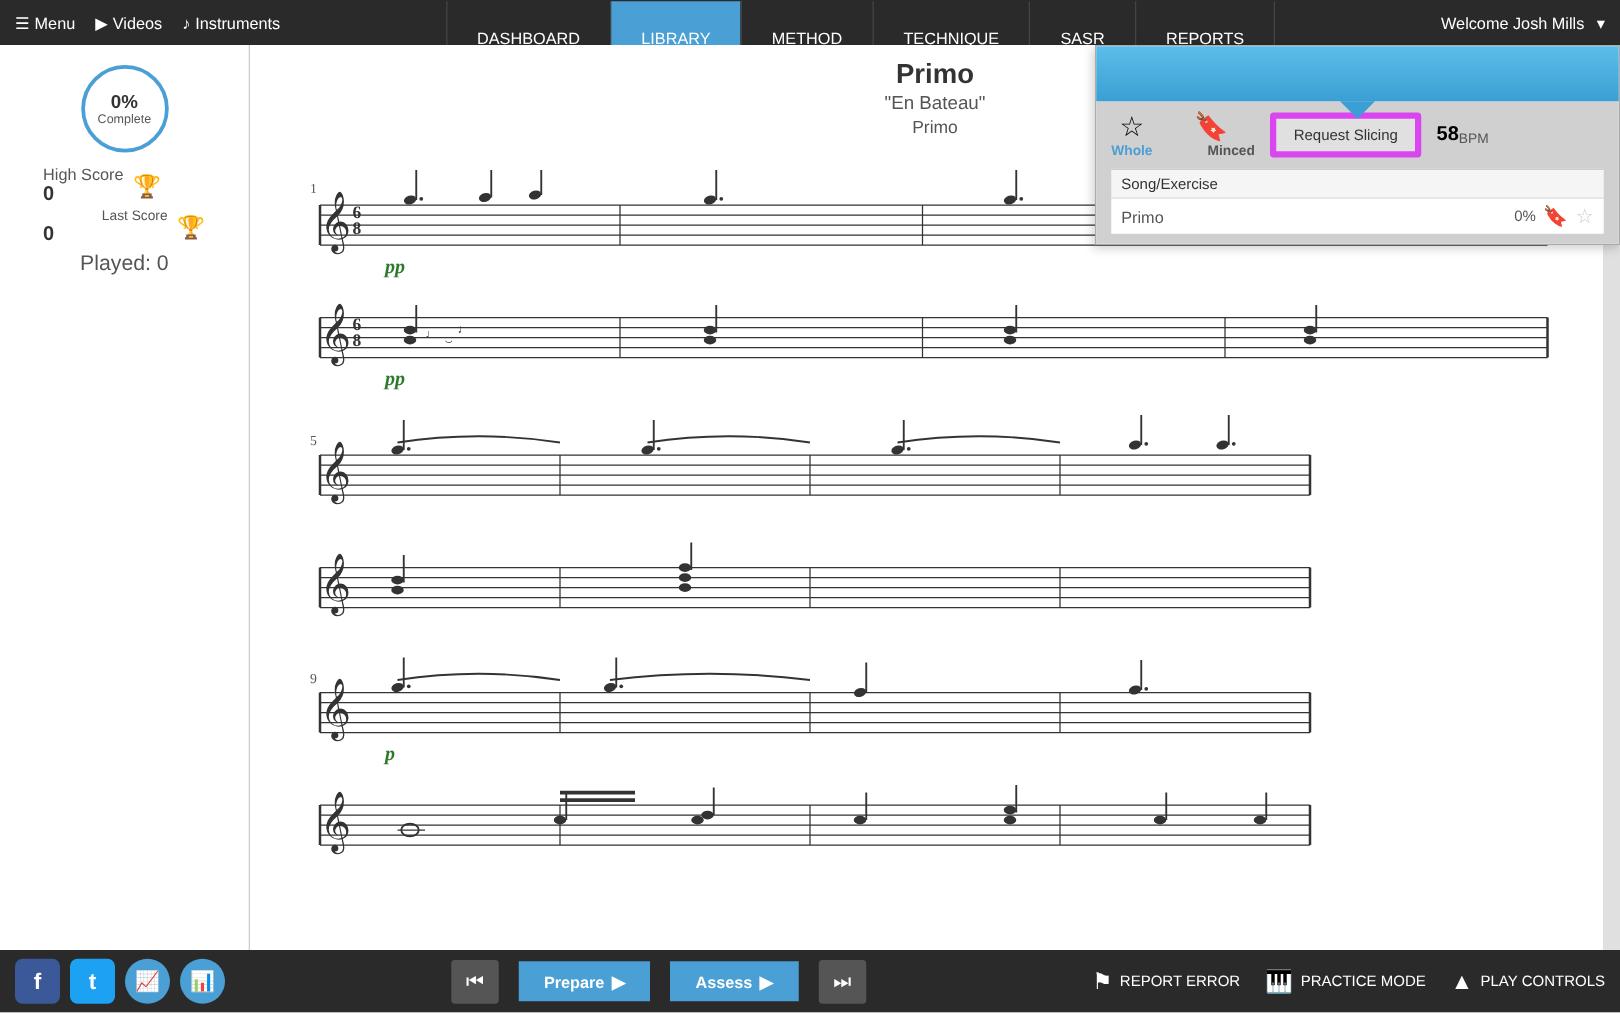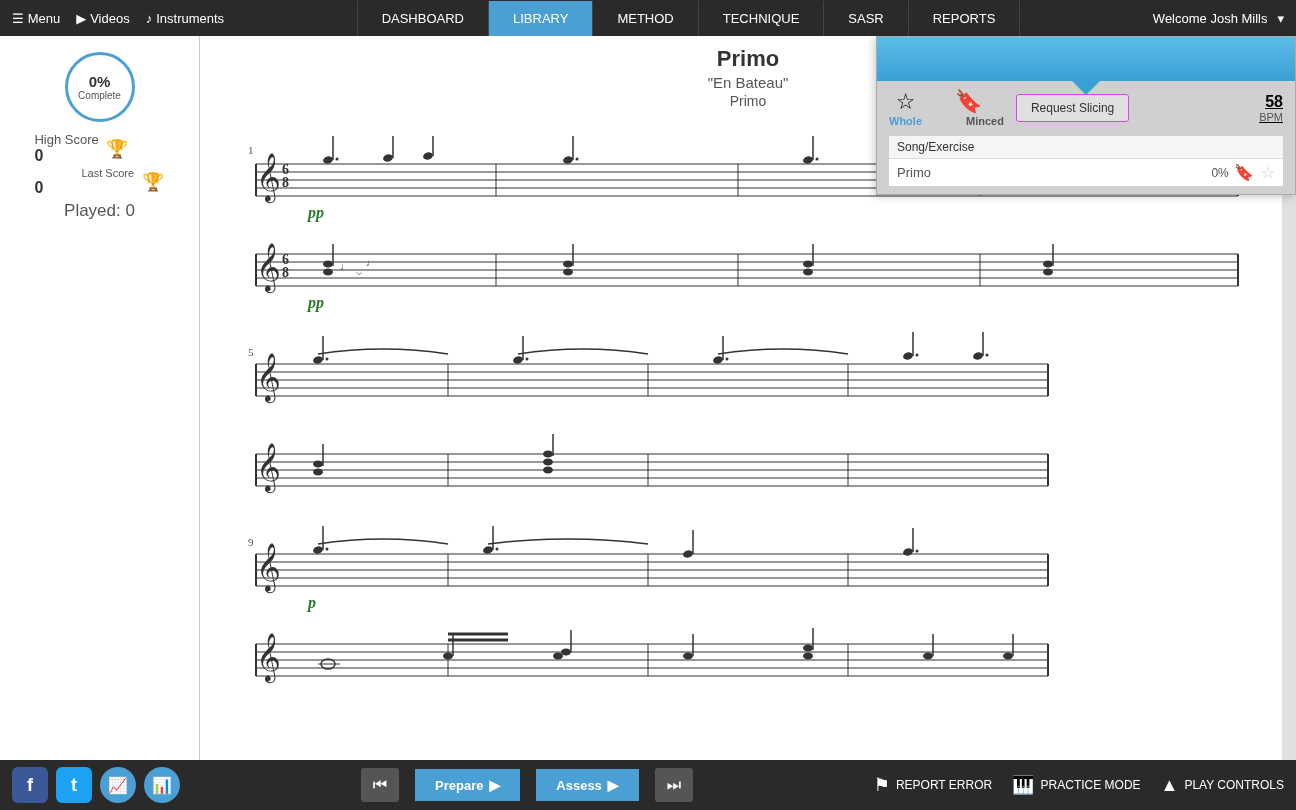--- a/index.html
+++ b/index.html
@@ -7,21 +7,21 @@
 
     
     .top-nav {
       display: flex; align-items: center; height: 36px;
       background: #2a2a2a; color: white; font-size: 13px;
     }
     .top-nav-left { display: flex; align-items: center; gap: 16px; padding: 0 12px; }
     .top-nav-left span { display: flex; align-items: center; gap: 4px; cursor: pointer; }
     .top-nav-center { display: flex; flex: 1; justify-content: center; gap: 0; }
     .nav-tab {
-      padding: 0 24px; height: 35px; line-height: 36px;
+      padding: 12px 24px; height: 35px; line-height: 36px;
       color: white; font-size: 13px; cursor: pointer; text-transform: uppercase; font-weight: 500;
       border-right: 1px solid #444;
       text-align: right;
     }
     .nav-tab:first-child { border-left: 1px solid #444; }
     .nav-tab.active { background: #4a9fd4; }
     .top-nav-right { padding: 0 12px; display: flex; align-items: center; gap: 10px; }
     .user-label { font-size: 13px; color: white; }
 
     
@@ -71,21 +71,21 @@
       border-top: 14px solid #3a9fd4; position: absolute; bottom: -14px;
     }
     .panel-body { background: #d0d0d0; padding: 8px 12px; }
     .panel-row { display: flex; align-items: center; gap: 12px; margin-bottom: 8px; }
     .star-whole { display: flex; flex-direction: column; align-items: center; cursor: pointer; }
     .star-minced { display: flex; flex-direction: column; align-items: center; cursor: pointer; }
     .star-icon { font-size: 22px; }
     .star-label { font-size: 11px; color: #4a9fd4; font-weight: bold; }
     .bookmark-icon { font-size: 22px; color: #cc2222; }
     .request-slicing-btn {
-      background: #e0e0e0; border: 1px solid #d946ef; padding: 6px 14px;
+      background: #e0e0e0; border: 5px solid #d946ef; padding: 6px 14px;
       font-size: 12px; cursor: pointer; border-radius: 3px; color: #333;
       margin-left: auto;
     }
     .bpm-val { font-size: 16px; font-weight: bold; }
     .bpm-label { font-size: 11px; color: #555; }
     .song-exercise-row {
       background: #f5f5f5; padding: 4px 8px; font-size: 12px;
       color: #333; border-top: 1px solid #ccc;
     }
     .primo-row {
@@ -438,21 +438,21 @@
       <div class="panel-row">
         <div class="star-whole">
           <span class="star-icon">☆</span>
           <span class="star-label">Whole</span>
         </div>
         <div class="star-minced">
           <span class="bookmark-icon">🔖</span>
           <span class="star-label" style="color:#555;padding-left:32px;">Minced</span>
         </div>
         <button class="request-slicing-btn">Request Slicing</button>
-        <div style="flex:1; display:flex; flex-direction:column; align-items:flex-end;text-decoration:underline;">
+        <div style="flex:1; display:flex; align-items:flex-end;">
           <span class="bpm-val">58</span>
           <span class="bpm-label">BPM</span>
         </div>
       </div>
 
       <div class="song-exercise-row">
         <span>Song/Exercise</span>
       </div>
 
       <div class="primo-row">

